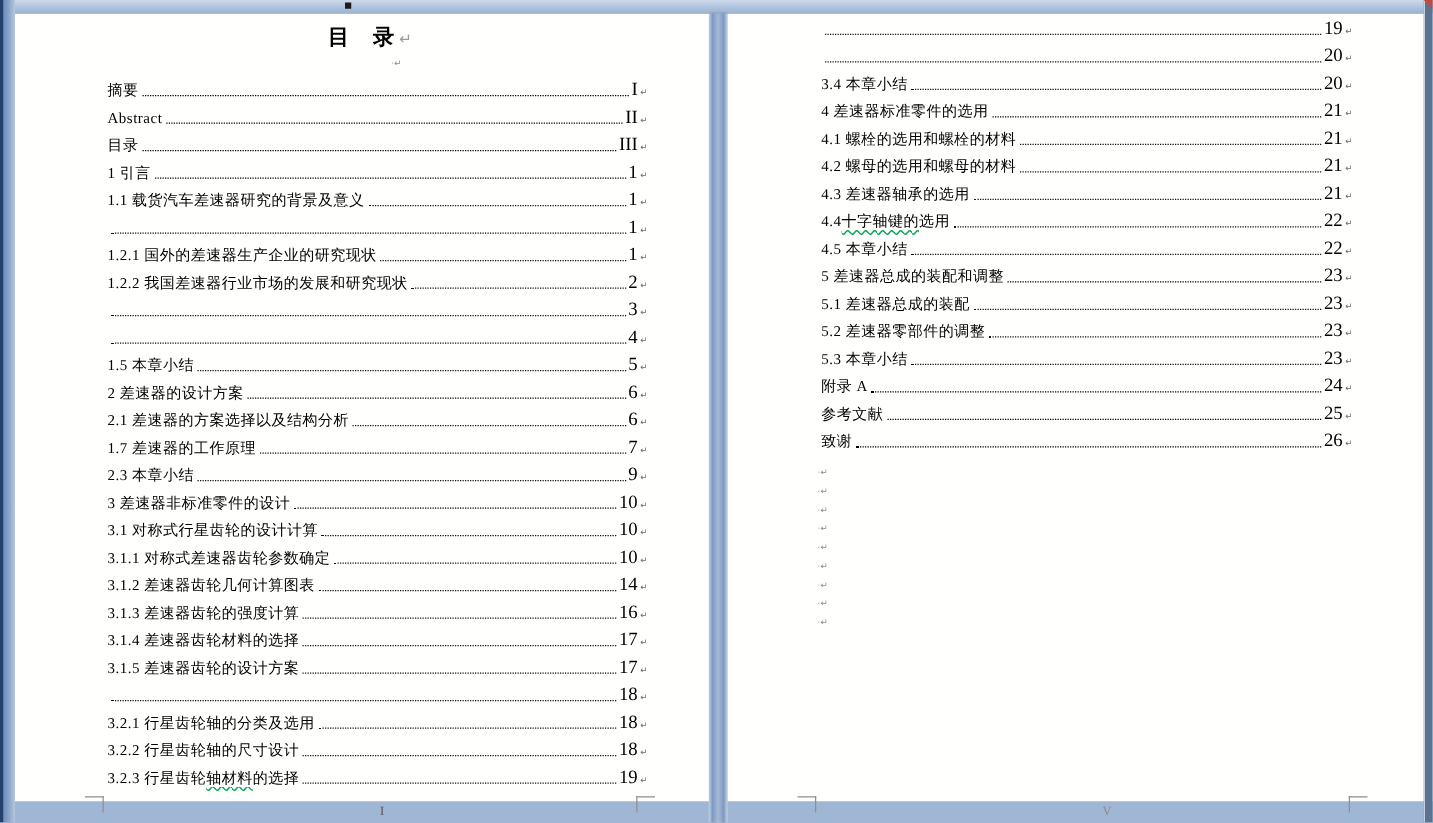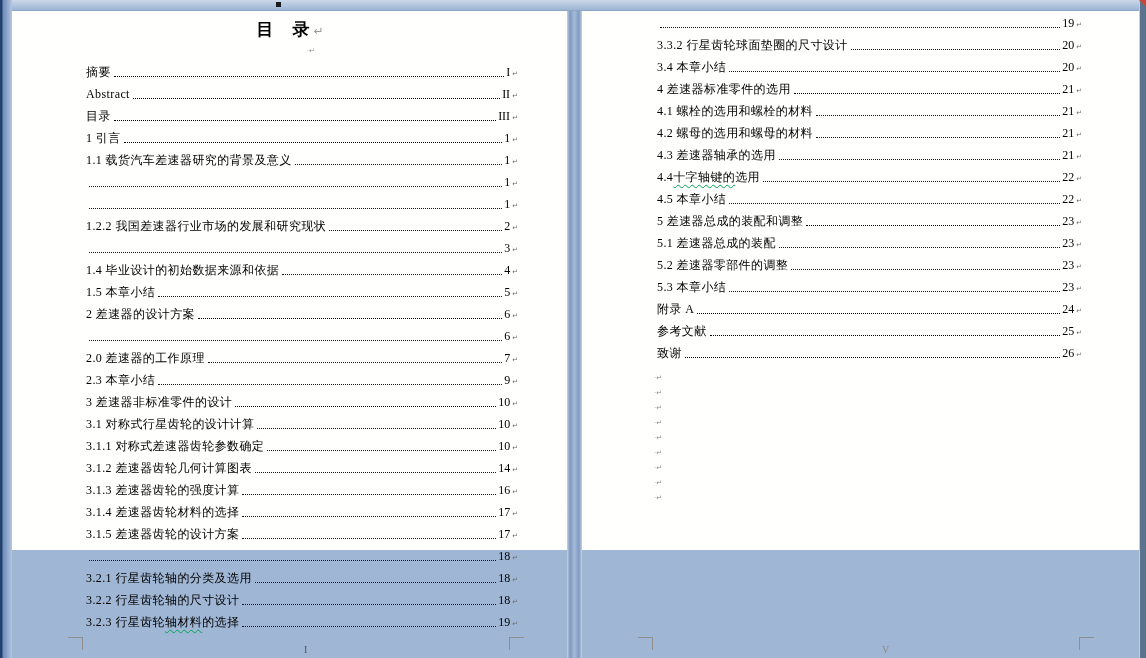--- a/index.html
+++ b/index.html
@@ -14,42 +14,42 @@
     background:linear-gradient(to right,#24416e 0,#24416e 2px,#6f8dbb 3px,#8aa3c9 7px,#b7c8df 12px);z-index:4;}
   .right-strip{position:absolute;left:1139px;top:0;width:7px;height:658px;
     background:#5c7390;border-left:1px solid #c3cfdf;z-index:4;}
   .gap-strip{position:absolute;left:567px;top:9px;width:15px;height:649px;
     background:linear-gradient(to right,#c4d3e6 0,#7e99c0 20%,#a5bad7 50%,#7e99c0 80%,#c4d3e6 100%);z-index:2;}
   .corner-red{position:absolute;right:0;top:0;width:0;height:0;
     border-top:7px solid #c7473a;border-left:7px solid transparent;z-index:6;}
   .break-dot{position:absolute;left:276px;top:2px;width:5px;height:5px;background:#1c1c1c;z-index:5;}
 
   
-  .page{position:absolute;top:10px;height:540px;background:#fffffe;z-index:1;}
+  .page{position:absolute;top:10px;height:631px;background:#fffffe;z-index:1;padding-left:12px;}
   .page.left{left:12px;width:556px;}
   .page.right{left:582px;width:557px;}
 
   
   .title-row{position:absolute;left:0;top:8px;width:100%;text-align:center;
     font-size:17px;font-weight:bold;letter-spacing:1px;line-height:24px;white-space:pre;}
   .pilcrow{font-weight:normal;font-size:12px;color:#9a9a9a;margin-left:3px;letter-spacing:0;}
   .tiny-mark{position:absolute;left:53%;top:37px;font-size:7px;color:#8a8a8a;}
 
   
   .toc{position:absolute;}
   .toc.left-toc{left:74px;top:51px;width:432px;}
   .toc.right-toc{left:75px;top:2px;width:425px;}
   .toc-row{display:flex;align-items:center;height:22px;font-size:12px;white-space:nowrap;}
   .toc-row.bold{font-weight:normal;}
   .toc-text{letter-spacing:0.4px;}
   .wavy{text-decoration:underline;text-decoration-style:wavy;
     text-decoration-color:#00a651;text-decoration-thickness:1px;text-underline-offset:3px;}
   .leader{flex:1;height:0;border-bottom:1.6px dotted #151515;transform:translateY(4px);margin:0 2px 0 3px;}
   .toc-row.bold .leader{border-bottom:1.9px dotted #000;}
-  .page-num{font-size:12px;}
+  .page-num{font-size:15px;}
   .eol-mark{font-size:7px;color:#6e6e6e;margin-left:2px;transform:translateY(2px);}
 
   
   .empty-marks{position:absolute;left:72px;top:361px;}
   .empty-mark{height:15px;font-size:7px;color:#8c8c8c;line-height:15px;}
 
   
   .crop{position:absolute;top:627px;width:14px;height:12px;}
   .crop.bl{border-top:1px solid #8f8f8f;border-right:1px solid #8f8f8f;left:56px;}
   .crop.br{border-top:1px solid #8f8f8f;border-left:1px solid #8f8f8f;left:497px;}
@@ -103,60 +103,61 @@
           <span class="leader"></span>
           <span class="page-num">1</span>
           <span class="eol-mark">↵</span>
         </div>
         <div class="toc-row">
           <span class="leader"></span>
           <span class="page-num">1</span>
           <span class="eol-mark">↵</span>
         </div>
         <div class="toc-row">
+          <span class="toc-text">1.2.1  国外的差速器生产企业的研究现状</span>
           <span class="leader"></span>
           <span class="page-num">1</span>
           <span class="eol-mark">↵</span>
         </div>
         <div class="toc-row">
           <span class="toc-text">1.2.2  我国差速器行业市场的发展和研究现状</span>
           <span class="leader"></span>
           <span class="page-num">2</span>
           <span class="eol-mark">↵</span>
         </div>
         <div class="toc-row">
           <span class="leader"></span>
           <span class="page-num">3</span>
           <span class="eol-mark">↵</span>
         </div>
         <div class="toc-row">
-          <span class="toc-text">1.4  毕业设计的初始数据来源和依据</span>
           <span class="leader"></span>
           <span class="page-num">4</span>
           <span class="eol-mark">↵</span>
         </div>
         <div class="toc-row">
           <span class="toc-text">1.5  本章小结</span>
           <span class="leader"></span>
           <span class="page-num">5</span>
           <span class="eol-mark">↵</span>
         </div>
         <div class="toc-row bold">
           <span class="toc-text">2  差速器的设计方案</span>
           <span class="leader"></span>
           <span class="page-num">6</span>
           <span class="eol-mark">↵</span>
         </div>
         <div class="toc-row">
+          <span class="toc-text">2.1  差速器的方案选择以及结构分析</span>
           <span class="leader"></span>
           <span class="page-num">6</span>
           <span class="eol-mark">↵</span>
         </div>
         <div class="toc-row">
-          <span class="toc-text">2.0  差速器的工作原理</span>
+          <span class="toc-text">1.7  差速器的工作原理</span>
           <span class="leader"></span>
           <span class="page-num">7</span>
           <span class="eol-mark">↵</span>
         </div>
         <div class="toc-row">
           <span class="toc-text">2.3  本章小结</span>
           <span class="leader"></span>
           <span class="page-num">9</span>
           <span class="eol-mark">↵</span>
         </div>
@@ -235,21 +236,20 @@
   </div>
 
   <div class="page right">
     <div class="toc right-toc" id="toc-right">
         <div class="toc-row">
           <span class="leader"></span>
           <span class="page-num">19</span>
           <span class="eol-mark">↵</span>
         </div>
         <div class="toc-row">
-          <span class="toc-text">3.3.2  行星齿轮球面垫圈的尺寸设计</span>
           <span class="leader"></span>
           <span class="page-num">20</span>
           <span class="eol-mark">↵</span>
         </div>
         <div class="toc-row">
           <span class="toc-text">3.4  本章小结</span>
           <span class="leader"></span>
           <span class="page-num">20</span>
           <span class="eol-mark">↵</span>
         </div>

